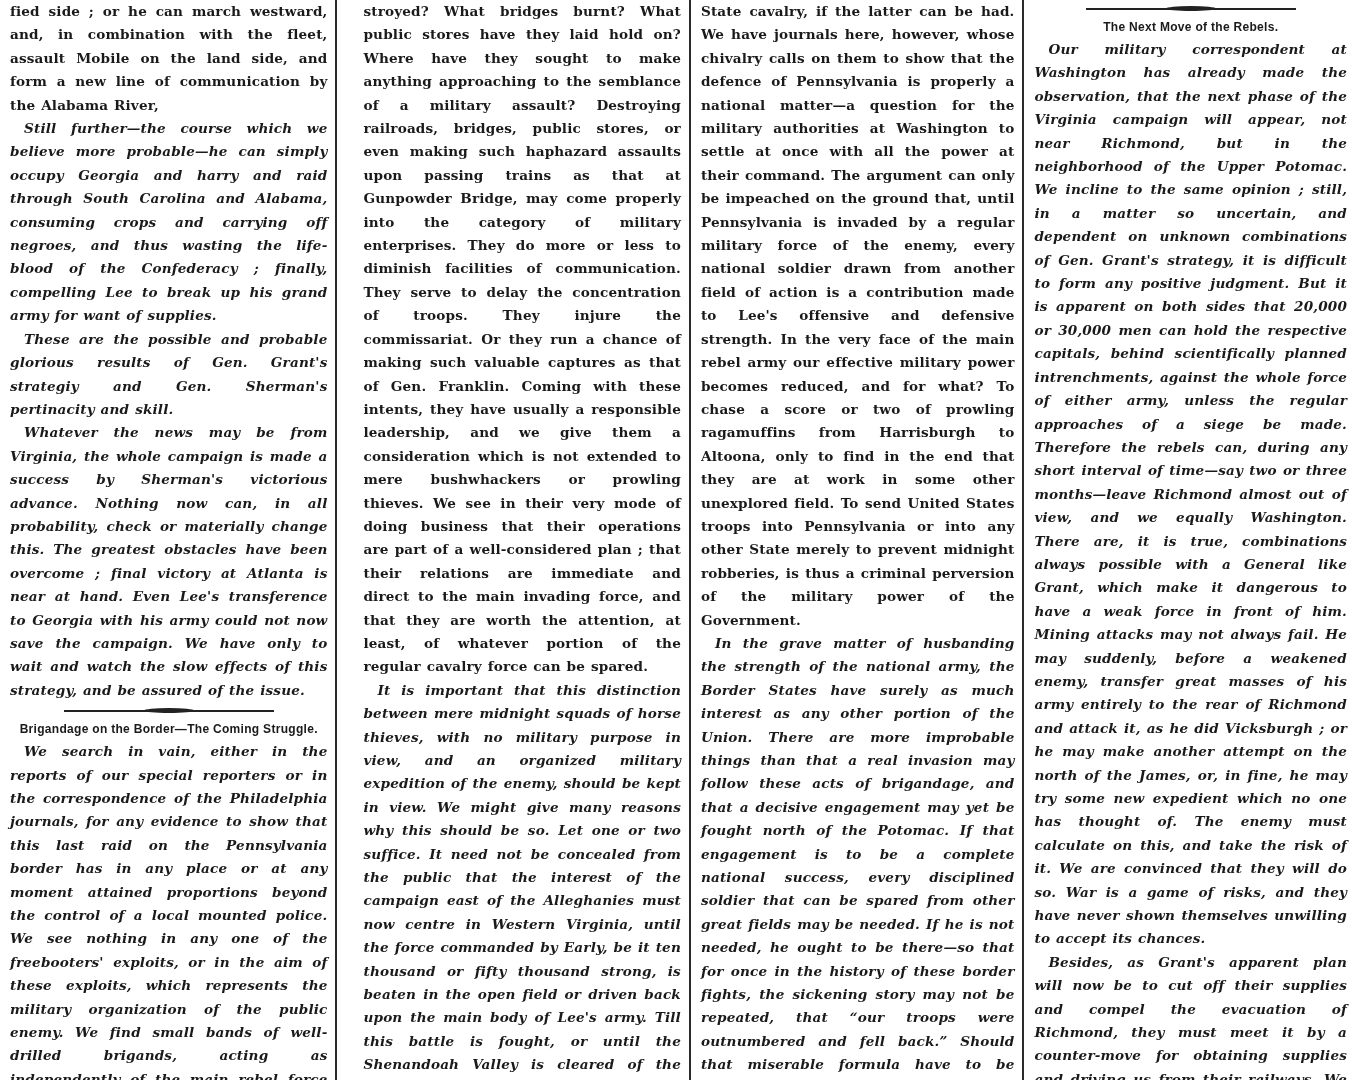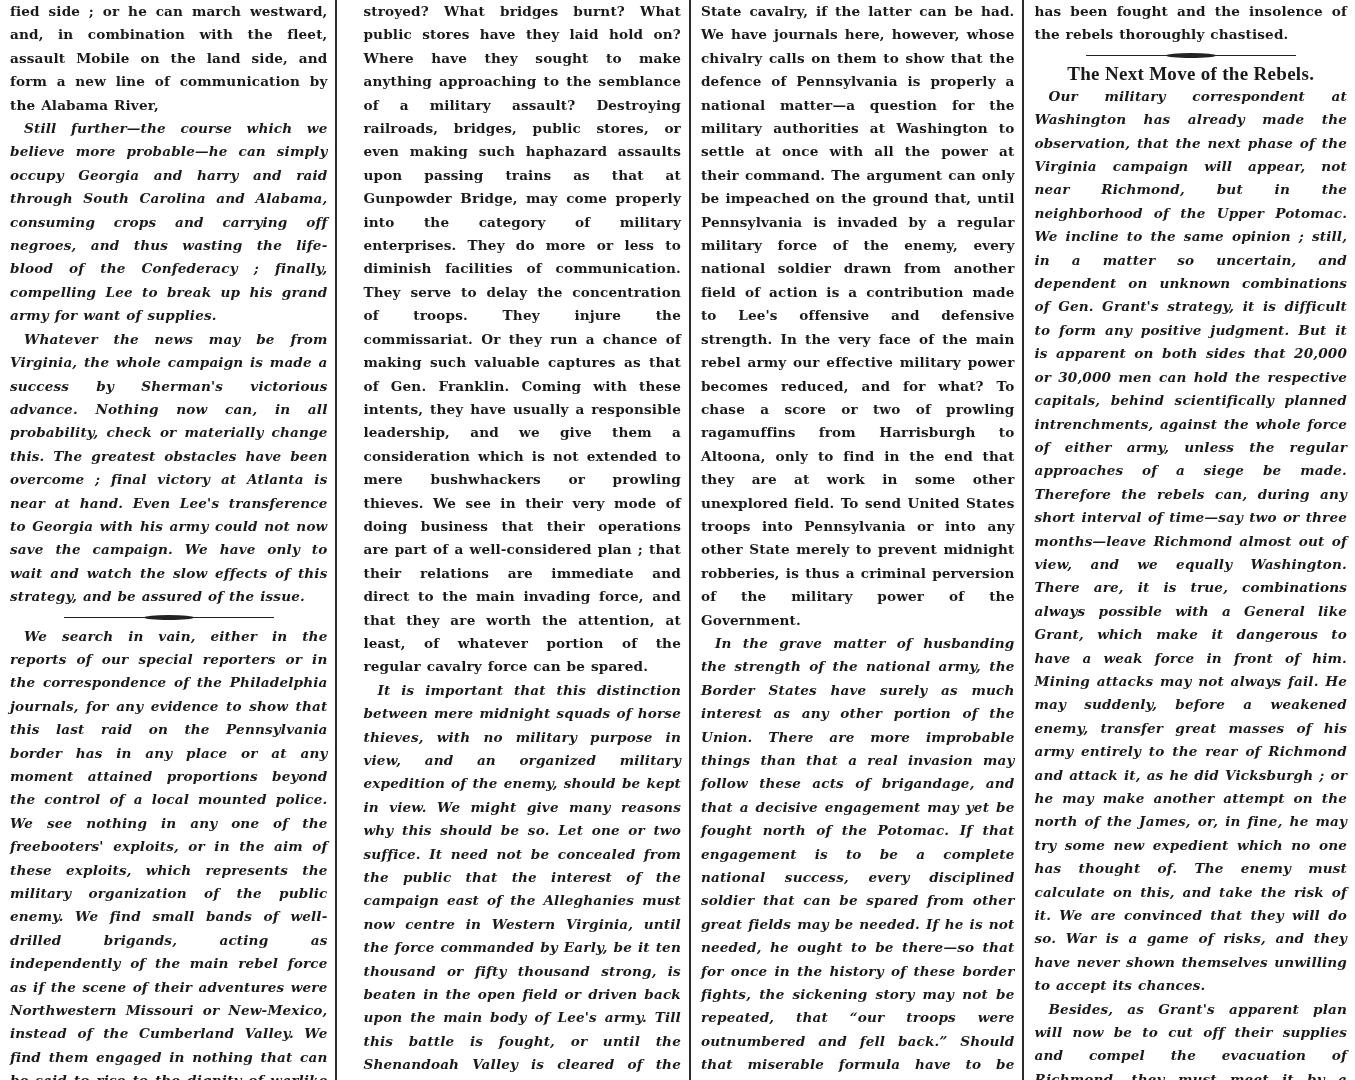--- a/index.html
+++ b/index.html
@@ -47,23 +47,23 @@
       text-indent: 0;
       font-weight: bold;
       letter-spacing: 0.15px;
       word-spacing: 1px;
       hyphens: none;
     }
     p.para.indent { text-indent: 14px; font-style: italic; }
     p.para.cont { text-indent: 0; }
     .headline {
       margin: 2px 0 0 0;
-      font-family: Liberation Serif, serif;
+      font-family: Liberation Sans, sans-serif;
       font-weight: 900;
-      font-size: 19px;
+      font-size: 12px;
       line-height: 22px;
       text-align: center;
       letter-spacing: 0.3px;
     }
     .headline.left-just {
       text-align: justify;
       text-align-last: center;
     }
     .dash-rule {
       height: 10px;
@@ -92,42 +92,43 @@
     }
   </style>
 </head>
 <body>
 
 <div class="page">
 
   <div class="col col-1">
     <p class="para cont">fied side ; or he can march westward, and, in combination with the fleet, assault Mobile on the land side, and form a new line of communication by the Alabama River,</p>
     <p class="para indent">Still further—the course which we believe more probable—he can simply occupy Georgia and harry and raid through South Carolina and Alabama, consuming crops and carrying off negroes, and thus wasting the life-blood of the Confederacy ; finally, compelling Lee to break up his grand army for want of supplies.</p>
+    <p class="para indent">These are the possible and probable glorious results of Gen. Grant's strategiy and Gen. Sherman's pertinacity and skill.</p>
     <p class="para indent">Whatever the news may be from Virginia, the whole campaign is made a success by Sherman's victorious advance. Nothing now can, in all probability, check or materially change this. The greatest obstacles have been overcome ; final victory at Atlanta is near at hand. Even Lee's transference to Georgia with his army could not now save the campaign. We have only to wait and watch the slow effects of this strategy, and be assured of the issue.</p>
     <div class="dash-rule"></div>
+    <div class="headline left-just">Brigandage on the Border—The Coming Struggle.</div>
     <p class="para indent">We search in vain, either in the reports of our special reporters or in the correspondence of the Philadelphia journals, for any evidence to show that this last raid on the Pennsylvania border has in any place or at any moment attained proportions beyond the control of a local mounted police. We see nothing in any one of the freebooters' exploits, or in the aim of these exploits, which represents the military organization of the public enemy. We find small bands of well-drilled brigands, acting as independently of the main rebel force as if the scene of their adventures were Northwestern Missouri or New-Mexico, instead of the Cumberland Valley. We find them engaged in nothing that can be said to rise to the dignity of warlike enterprise. What railroads have they de-</p>
   </div>
 
   <div class="rule-v"></div>
 
   <div class="col col-2">
     <p class="para cont">stroyed? What bridges burnt? What public stores have they laid hold on? Where have they sought to make anything approaching to the semblance of a military assault? Destroying railroads, bridges, public stores, or even making such haphazard assaults upon passing trains as that at Gunpowder Bridge, may come properly into the category of military enterprises. They do more or less to diminish facilities of communication. They serve to delay the concentration of troops. They injure the commissariat. Or they run a chance of making such valuable captures as that of Gen. Franklin. Coming with these intents, they have usually a responsible leadership, and we give them a consideration which is not extended to mere bushwhackers or prowling thieves. We see in their very mode of doing business that their operations are part of a well-considered plan ; that their relations are immediate and direct to the main invading force, and that they are worth the attention, at least, of whatever portion of the regular cavalry force can be spared.</p>
     <p class="para indent">It is important that this distinction between mere midnight squads of horse thieves, with no military purpose in view, and an organized military expedition of the enemy, should be kept in view. We might give many reasons why this should be so. Let one or two suffice. It need not be concealed from the public that the interest of the campaign east of the Alleghanies must now centre in Western Virginia, until the force commanded by Early, be it ten thousand or fifty thousand strong, is beaten in the open field or driven back upon the main body of Lee's army. Till this battle is fought, or until the Shenandoah Valley is cleared of the enemy from Charlestown to Staunton, Early's camp-followers and bushwhackers, or at least as many of them as are provided with horses, will quarter themselves in marauding bands along the border. Judging from their record during the past ten days, they will be content to spare railroads, telegraphs, bridges, or even passenger trains, provided they find a ready entrance to the village boot and shoe stores, the corner groceries, and the farmers' stables. In other words, they are simply fit subjects for a well-drilled, courageous squad of mounted police, or of</p>
   </div>
 
   <div class="rule-v"></div>
 
   <div class="col col-3">
     <p class="para cont">State cavalry, if the latter can be had. We have journals here, however, whose chivalry calls on them to show that the defence of Pennsylvania is properly a national matter—a question for the military authorities at Washington to settle at once with all the power at their command. The argument can only be impeached on the ground that, until Pennsylvania is invaded by a regular military force of the enemy, every national soldier drawn from another field of action is a contribution made to Lee's offensive and defensive strength. In the very face of the main rebel army our effective military power becomes reduced, and for what? To chase a score or two of prowling ragamuffins from Harrisburgh to Altoona, only to find in the end that they are at work in some other unexplored field. To send United States troops into Pennsylvania or into any other State merely to prevent midnight robberies, is thus a criminal perversion of the military power of the Government.</p>
     <p class="para indent">In the grave matter of husbanding the strength of the national army, the Border States have surely as much interest as any other portion of the Union. There are more improbable things than that a real invasion may follow these acts of brigandage, and that a decisive engagement may yet be fought north of the Potomac. If that engagement is to be a complete national success, every disciplined soldier that can be spared from other great fields may be needed. If he is not needed, he ought to be there—so that for once in the history of these border fights, the sickening story may not be repeated, that “our troops were outnumbered and fell back.” Should that miserable formula have to be employed again, the inertness of the Border States will be to blame for having distracted the military authorities with demands for aid which even an ordinary municipal organization might have supplied. We presume that the Government is now aware that its duty requires it to find the main force of the invaders, to concentrate against that force the powerful army now at its disposal north of the Potomac, and to hold every consideration of what may issue from the exploits of rough-riders elsewhere of immaterial account until a decisive engagement</p>
   </div>
 
   <div class="rule-v"></div>
 
   <div class="col col-4">
-    <p class="para cont">has been fought and the insolence of the rebels thoroughly chastised.</p>
     <div class="dash-rule"></div>
     <div class="headline">The Next Move of the Rebels.</div>
     <p class="para indent">Our military correspondent at Washington has already made the observation, that the next phase of the Virginia campaign will appear, not near Richmond, but in the neighborhood of the Upper Potomac. We incline to the same opinion ; still, in a matter so uncertain, and dependent on unknown combinations of Gen. Grant's strategy, it is difficult to form any positive judgment. But it is apparent on both sides that 20,000 or 30,000 men can hold the respective capitals, behind scientifically planned intrenchments, against the whole force of either army, unless the regular approaches of a siege be made. Therefore the rebels can, during any short interval of time—say two or three months—leave Richmond almost out of view, and we equally Washington. There are, it is true, combinations always possible with a General like Grant, which make it dangerous to have a weak force in front of him. Mining attacks may not always fail. He may suddenly, before a weakened enemy, transfer great masses of his army entirely to the rear of Richmond and attack it, as he did Vicksburgh ; or he may make another attempt on the north of the James, or, in fine, he may try some new expedient which no one has thought of. The enemy must calculate on this, and take the risk of it. We are convinced that they will do so. War is a game of risks, and they have never shown themselves unwilling to accept its chances.</p>
     <p class="para indent">Besides, as Grant's apparent plan will now be to cut off their supplies and compel the evacuation of Richmond, they must meet it by a counter-move for obtaining supplies and driving us from their railways. We do not believe they will attack Washington, for that involves the slow work of a siege, for which they have not time or means ; nor will they aim at Baltimore, for that city is capable of being well defended by regular works, and the Washington garrison is right in their rear. They may adopt rather a movement in force up the Shenandoah and Cumberland Valleys, with the object of plundering the State of Pennsylvania, and with</p>
   </div>
 
 </div>
 
 </body></html>

